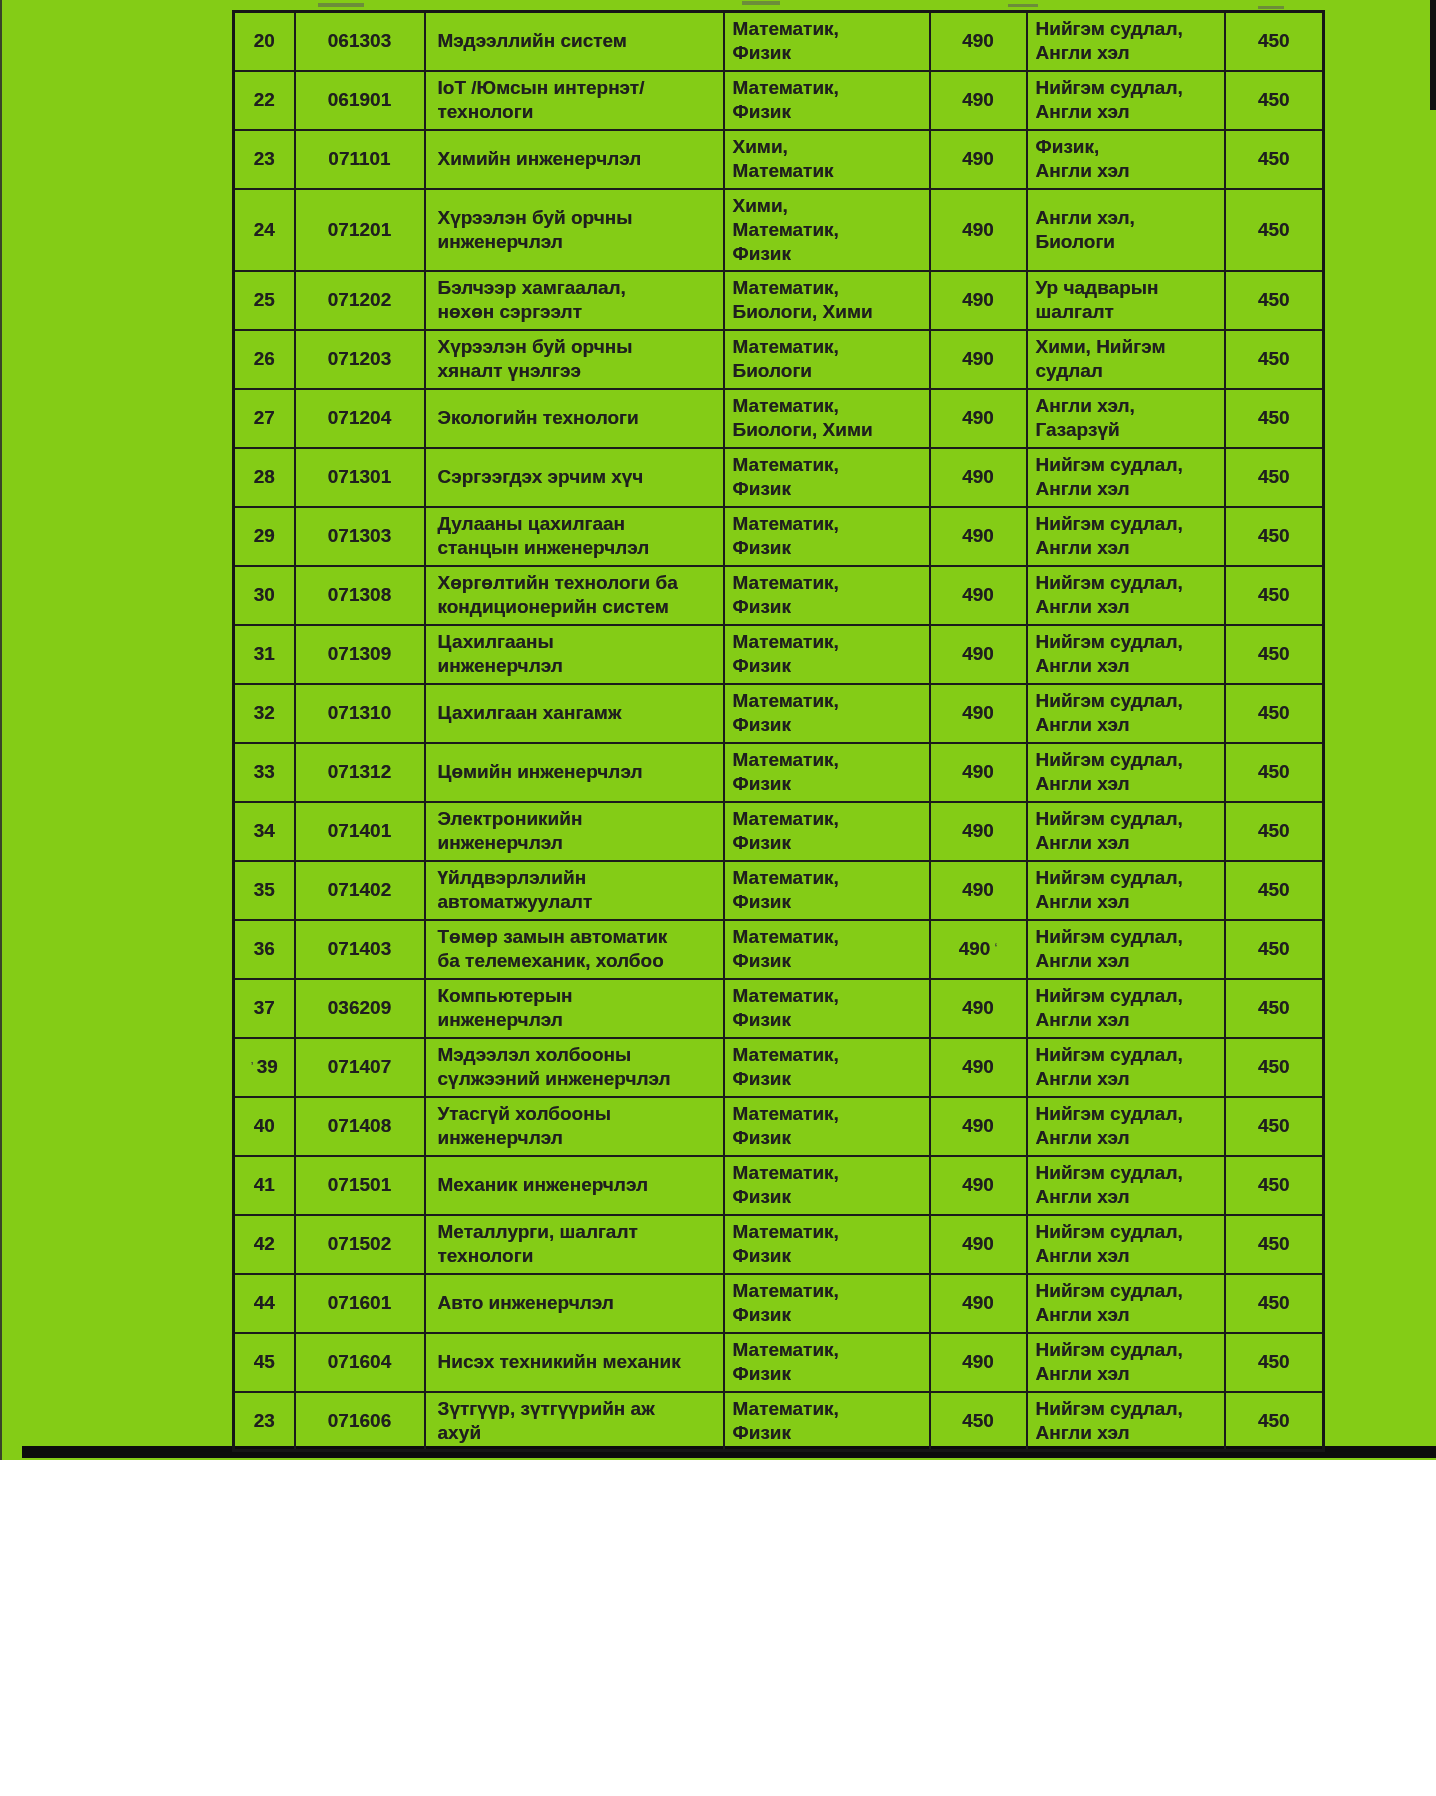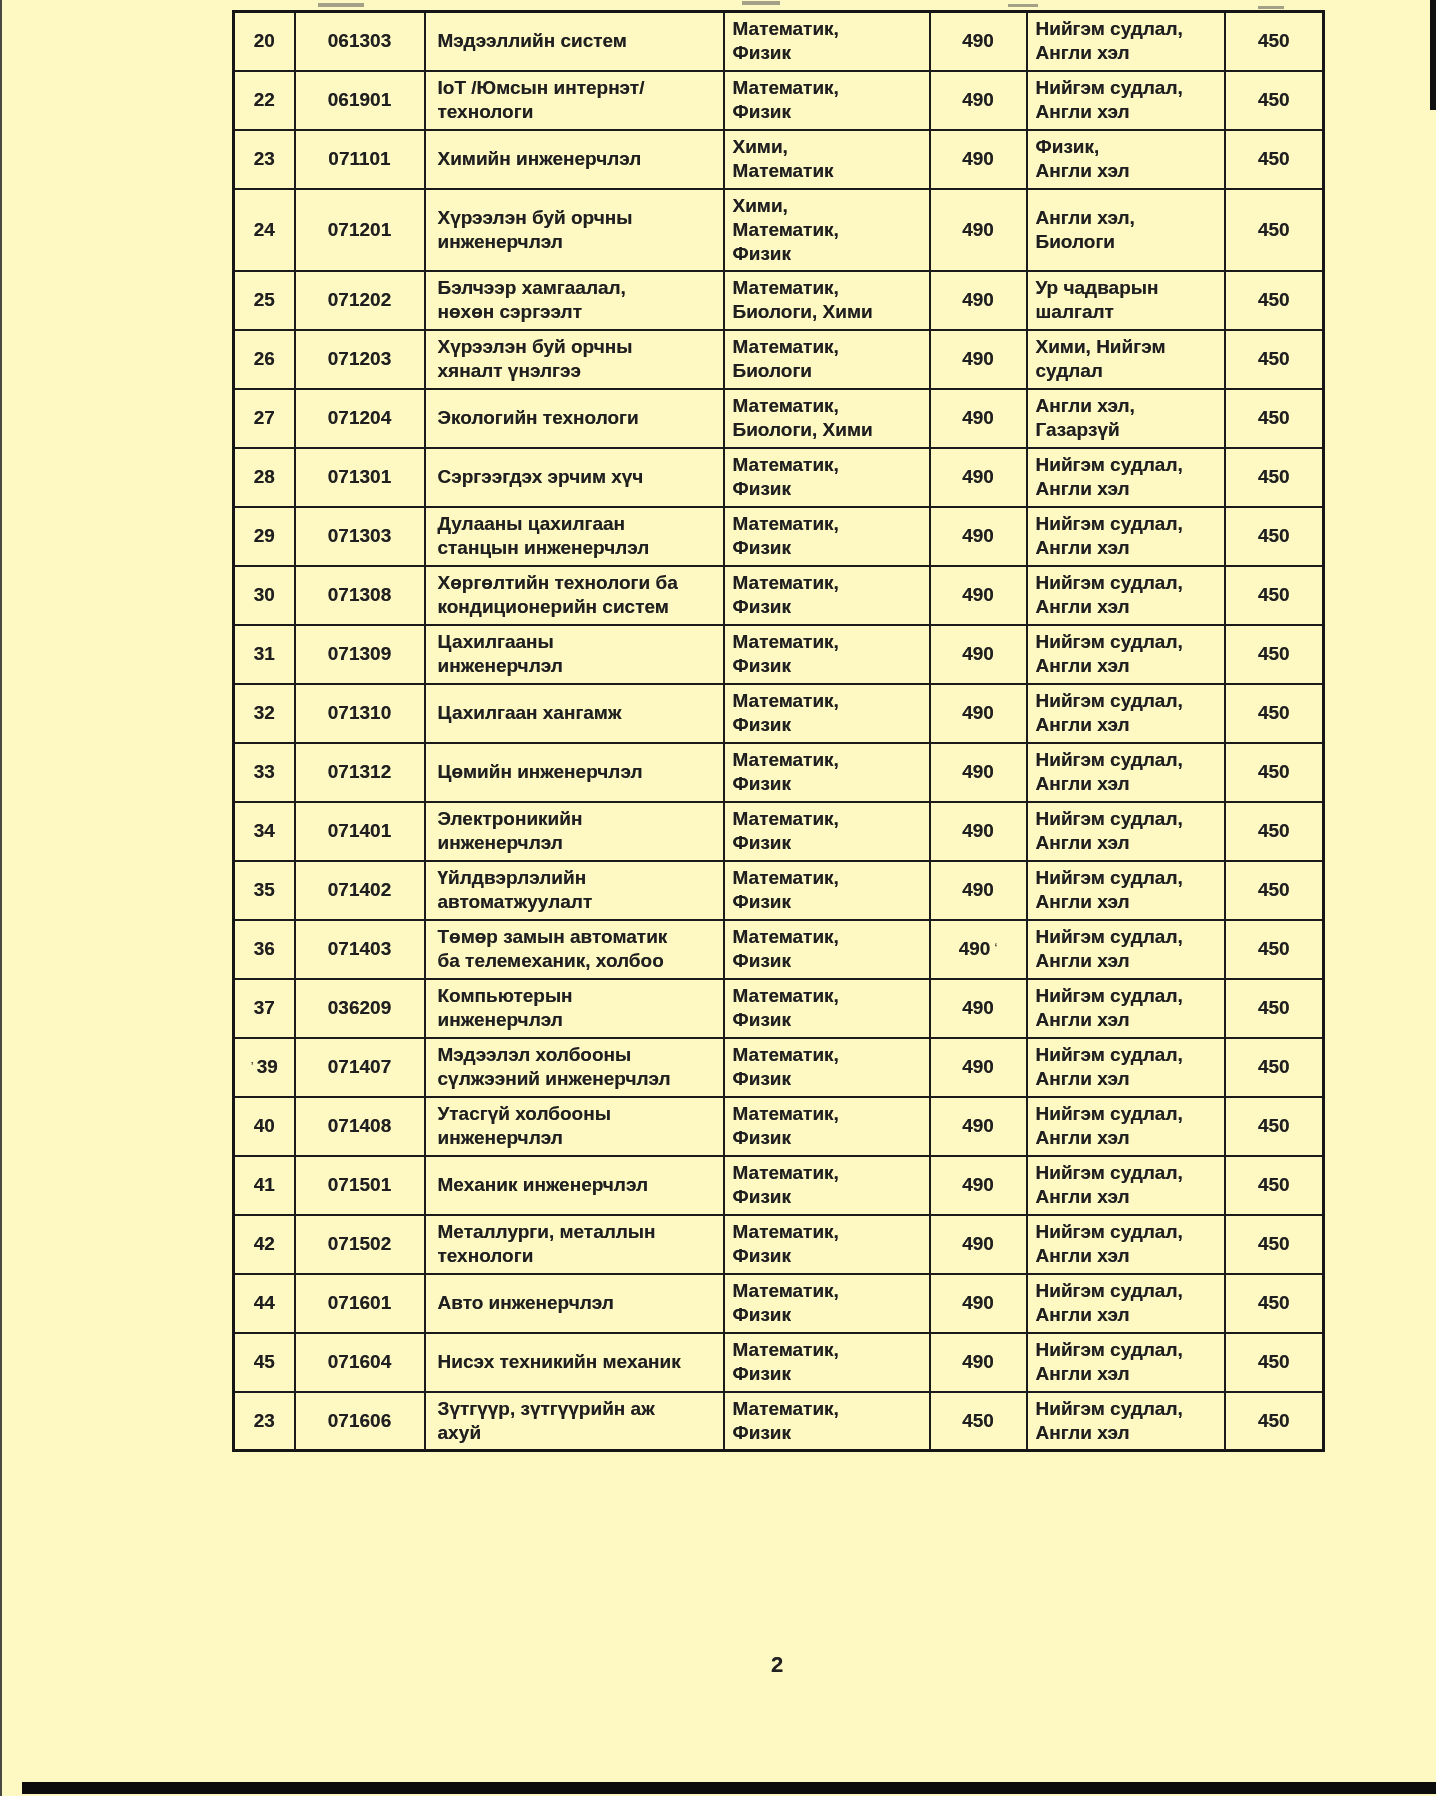--- a/index.html
+++ b/index.html
@@ -1,19 +1,19 @@
 <!DOCTYPE html>
 <html><head>
 <meta charset="utf-8">
 <style>
   html,body{margin:0;padding:0;}
   .page{
     position:relative;
-    width:1436px;height:1796px;
-    background:#fef9c3;
+    width:1436px;height:1460px;
+    background:#84cc16;
     overflow:hidden;
     font-family:"Liberation Sans","DejaVu Sans",sans-serif;
     color:#1c1c1c;
   }
   
   .edge-left{position:absolute;left:0;top:0;width:2px;height:1796px;background:#2b2b2b;opacity:.85;}
   .edge-right-mark{position:absolute;right:0;top:0;width:6px;height:110px;background:#101010;}
   .bottom-bar{position:absolute;left:22px;right:0;bottom:2px;height:12px;background:#0c0c0c;}
   .dash{position:absolute;background:#5a5a5a;opacity:.55;}
   .dash1{left:318px;top:3px;width:46px;height:4px;}
@@ -316,21 +316,21 @@
     <td class="c-subj">Математик,
 Физик</td>
     <td class="c-score">490</td>
     <td class="c-subj">Нийгэм судлал,
 Англи хэл</td>
     <td class="c-score">450</td>
   </tr>
         <tr>
     <td class="c-num">42</td>
     <td class="c-code">071502</td>
-    <td class="c-name">Металлурги, металлын
+    <td class="c-name">Металлурги, шалгалт
 технологи</td>
     <td class="c-subj">Математик,
 Физик</td>
     <td class="c-score">490</td>
     <td class="c-subj">Нийгэм судлал,
 Англи хэл</td>
     <td class="c-score">450</td>
   </tr>
         <tr>
     <td class="c-num">44</td>

